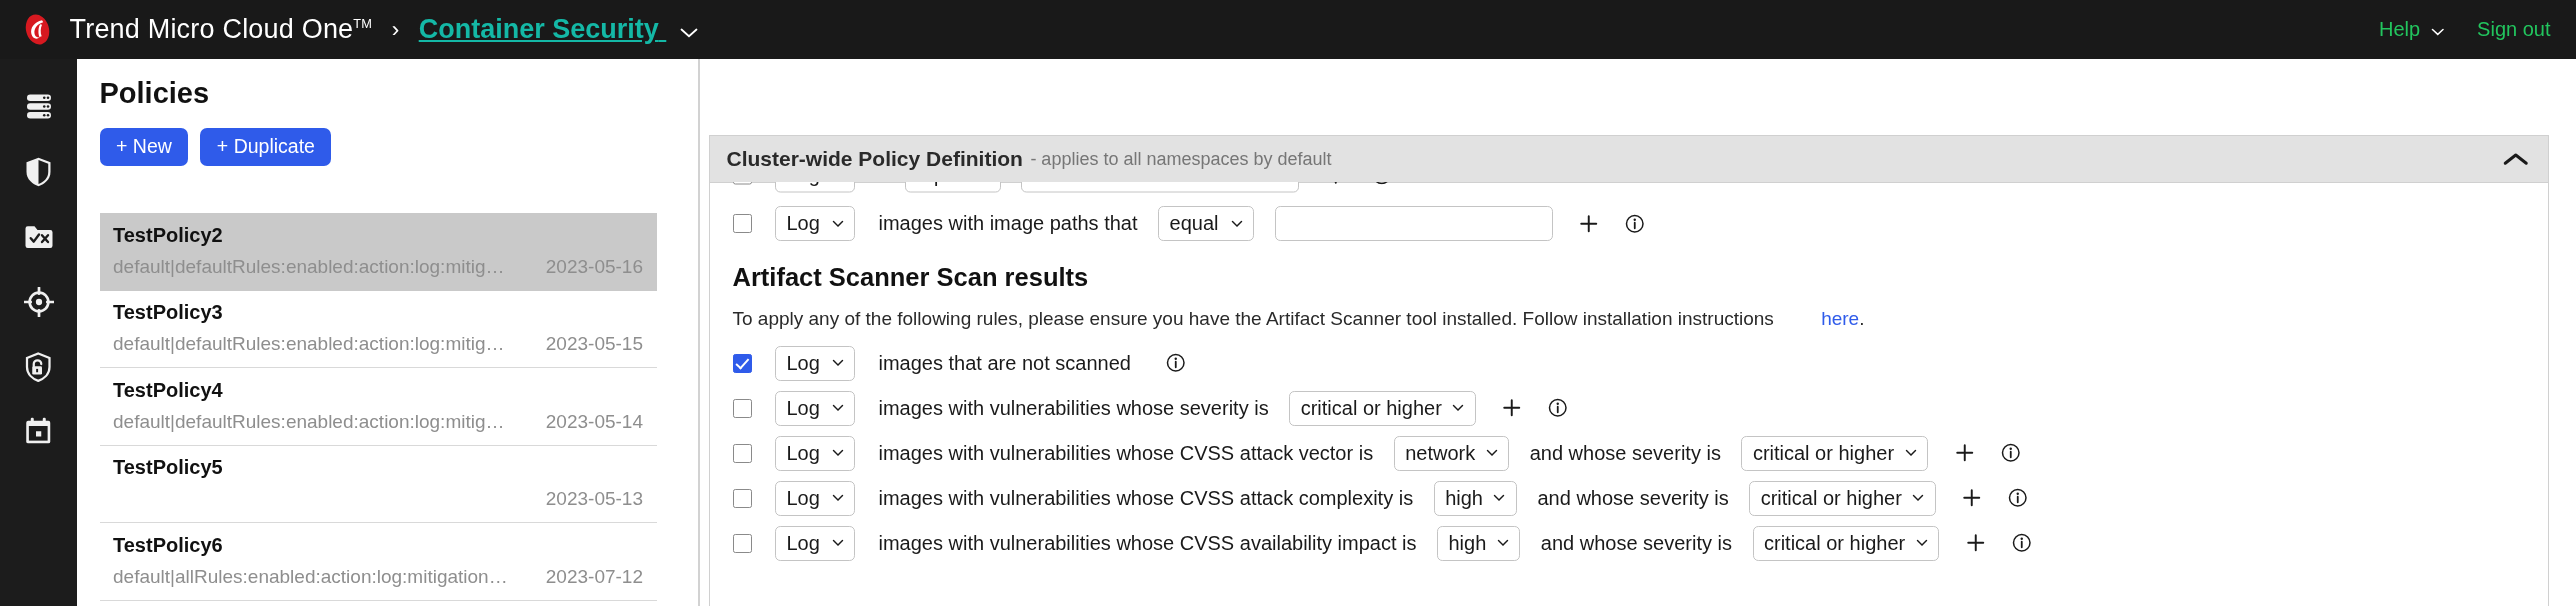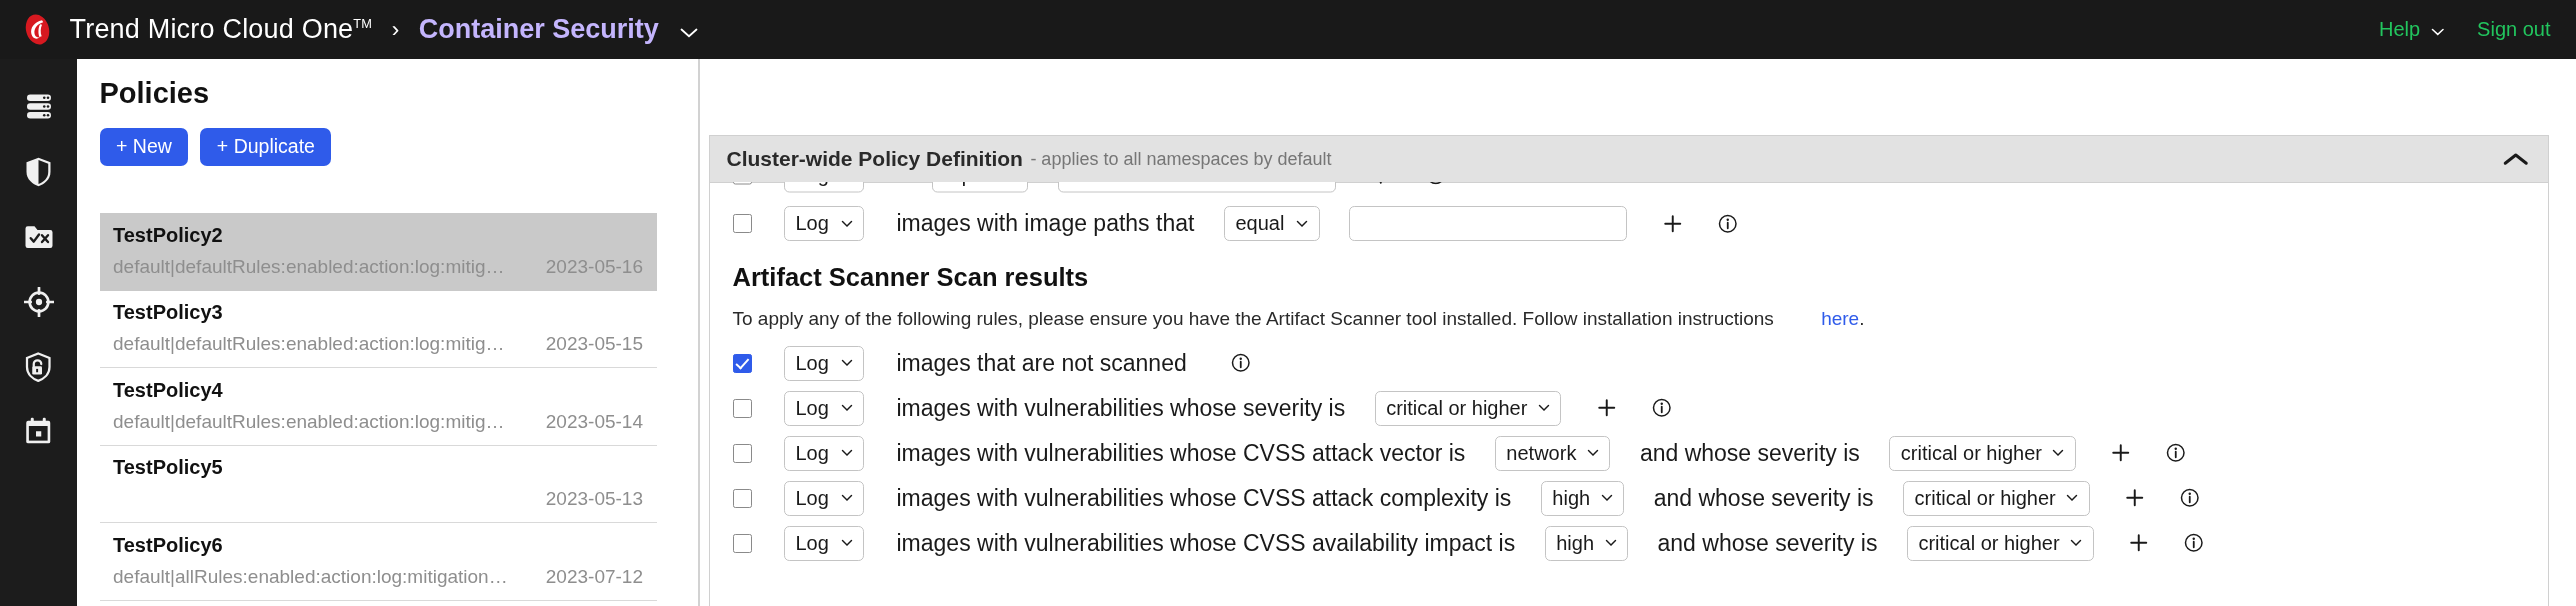--- a/index.html
+++ b/index.html
@@ -25,21 +25,21 @@
   }
   .brand {
     font-size: 27px; font-weight: 400; color: #ffffff;
     letter-spacing: 0.2px; white-space: nowrap;
   }
   .brand sup { font-size: 12.8px; vertical-align: super; }
   .crumb-sep {
     margin: 0 19.5px; font-size: 22.5px; color: #ffffff; font-weight: 300;
   }
   .crumb-current {
-    font-size: 27px; font-weight: 700; color: #c4b5fd; white-space: nowrap;
+    font-size: 27px; font-weight: 700; color: #14b8a6; white-space: nowrap; text-decoration: underline;
   }
   .crumb-caret {
     margin-left: 13.5px; display: inline-block;
   }
   .topbar-right {
     margin-left: auto; display: flex; align-items: center;
     margin-right: 25.5px; gap: 33px;
   }
   .topbar-right .tb-item {
     font-size: 20px; color: #22c55e; display: flex; align-items: center;
@@ -153,21 +153,21 @@
   }
 
   .card-body {
     position: relative;
     padding: 0 19.5px 0 22.5px;
   }
 
   
   .rule-row {
     display: flex; align-items: center;
-    gap: 16px;
+    gap: 7px;
     height: 45px;
     white-space: nowrap;
   }
   .rule-row.partial {
     height: 19.5px; overflow: hidden; margin-top: -1.5px;
   }
   .rule-row.partial > * { transform: translateY(-16.5px); }
 
   .cbx {
     width: 19px; height: 19px;
@@ -192,21 +192,21 @@
     background: #ffffff;
     height: 35px; padding: 0 10.5px;
     font-size: 20px; color: #1a1a1a;
     cursor: pointer; flex: none;
   }
   .sel .sel-caret { margin-left: 10.5px; display: inline-flex; }
   .sel.sel-log { width: 80px; }
   .sel.sel-equal { min-width: 96px; }
 
   .rule-text {
-    font-size: 23px; color: #1a1a1a;
+    font-size: 20px; color: #1a1a1a;
     margin: 0 13.5px;
     white-space: nowrap;
   }
   .rule-text.lead { margin-left: 16.5px; }
 
   .txtinput {
     border: 1.5px solid #c4c4c4; border-radius: 5.3px;
     background: #ffffff; height: 35px; width: 278px;
     margin-left: 13.5px; flex: none; cursor: text;
   }

